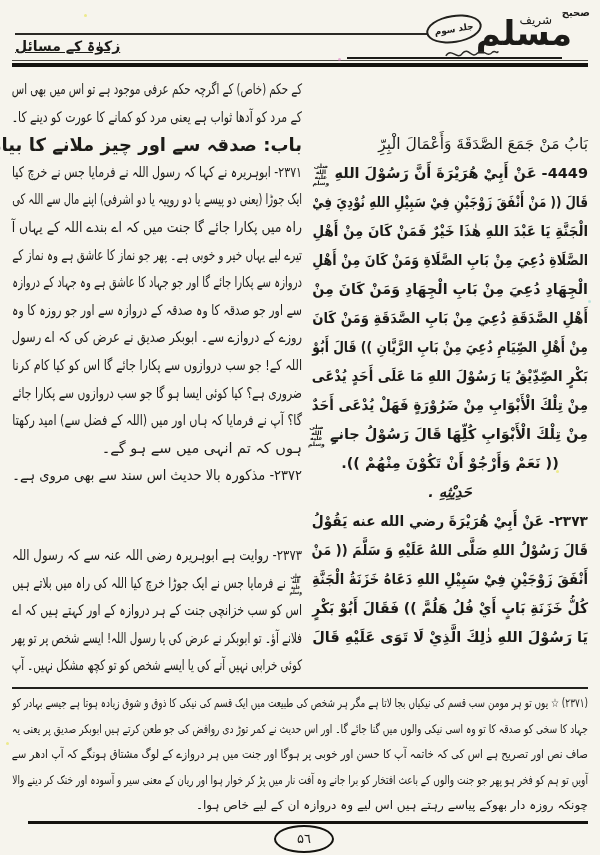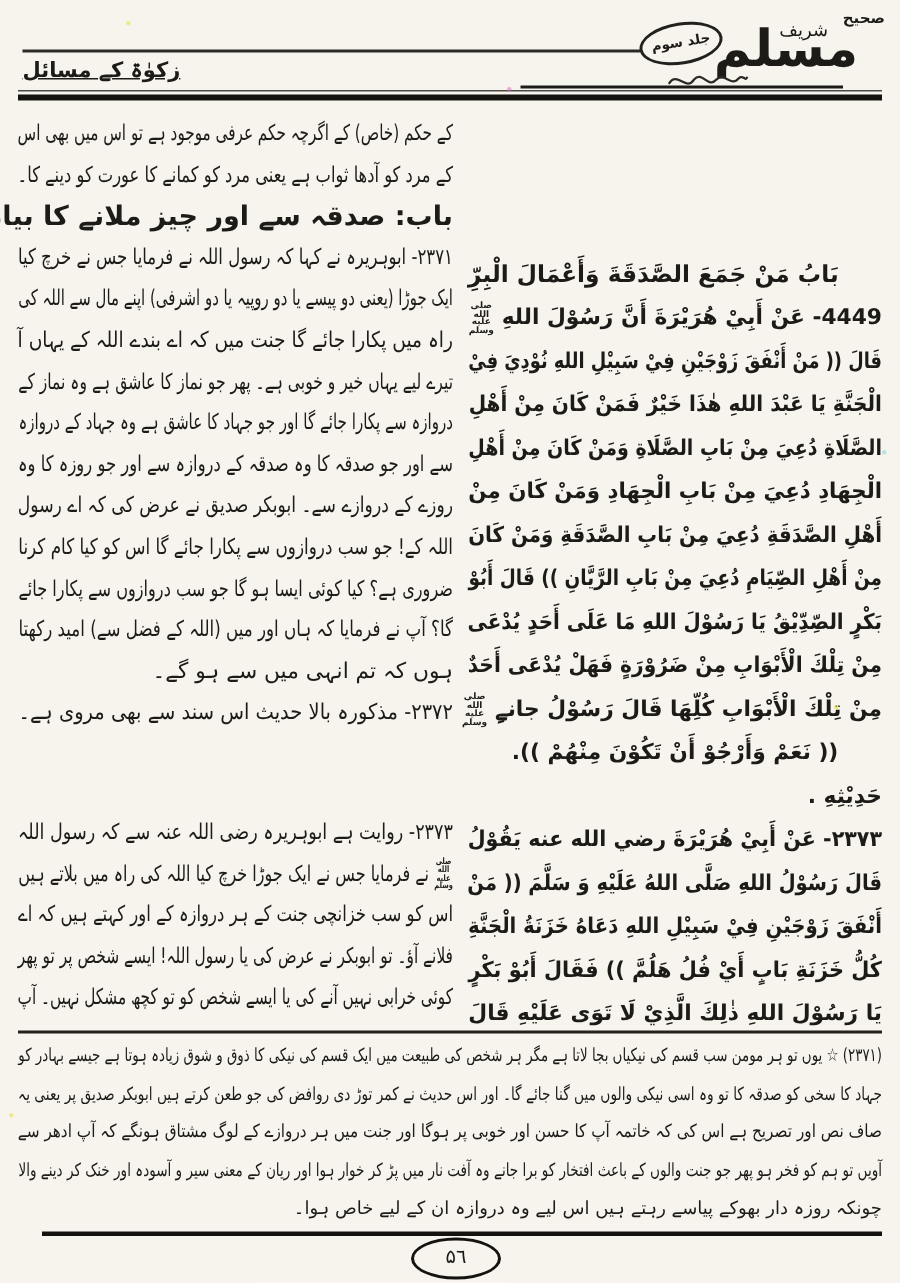--- a/index.html
+++ b/index.html
@@ -28,23 +28,23 @@
   }
   .rule-thin{position:absolute;top:60px;left:12px;width:576px;height:1px;background:#4a4842;}
   .rule-thick{position:absolute;top:63px;left:12px;width:576px;height:4px;background:#14130f;}
   
   .main{position:absolute;top:76px;left:12px;width:576px;display:flex;direction:ltr;}
   .col-urdu{width:290px;}
   .col-arabic{width:276px;margin-left:10px;}
   .uline{height:27.6px;line-height:27.6px;font-size:14.5px;direction:rtl;text-align:right;white-space:nowrap;}
   .aline{height:29px;line-height:29px;font-size:14.5px;font-weight:bold;direction:rtl;text-align:right;white-space:nowrap;}
   .uheading{height:27.6px;line-height:27.6px;font-size:18px;font-weight:bold;direction:rtl;text-align:center;white-space:nowrap;}
-  .aheading{height:29px;line-height:29px;font-size:15.5px;font-weight:bold;direction:rtl;text-align:left;white-space:nowrap;margin-top:39px;}
+  .aheading{height:29px;line-height:29px;font-size:15.5px;font-weight:normal;direction:rtl;text-align:right;white-space:nowrap;}
   .centered{text-align:center;}
-  .leftward{text-align:right;}
+  .leftward{text-align:center;font-style:italic;}
   .gap-urdu{height:52px;}
   .spacer-arabic{height:54px;}
   .saw{
     display:inline-block;width:17px;font-size:6px;line-height:5.5px;
     white-space:normal;vertical-align:middle;text-align:center;font-weight:bold;
   }
   
   .fn-divider{position:absolute;top:687px;left:12px;width:576px;height:2px;background:#22211d;}
   .footnotes{position:absolute;top:691px;left:12px;width:576px;}
   .fline{height:25.5px;line-height:25.5px;font-size:12px;direction:rtl;text-align:right;white-space:nowrap;}

